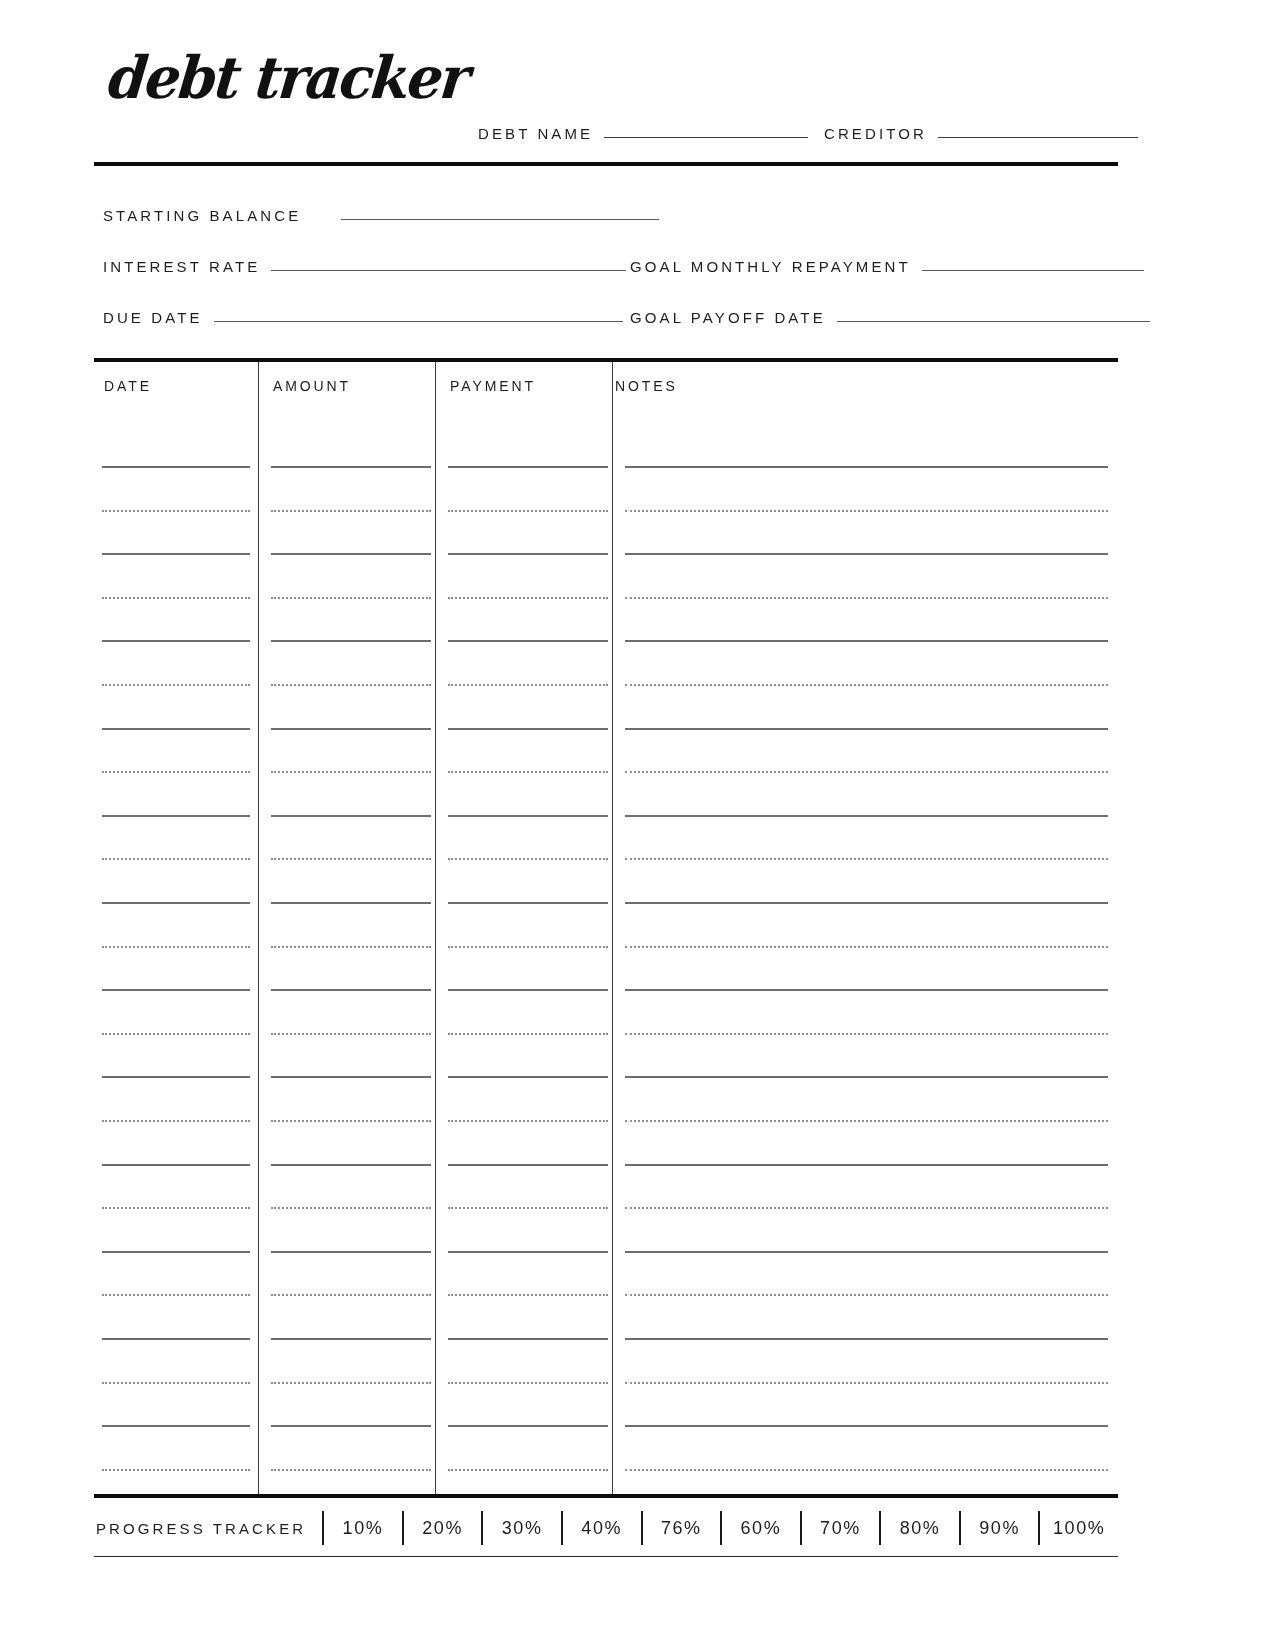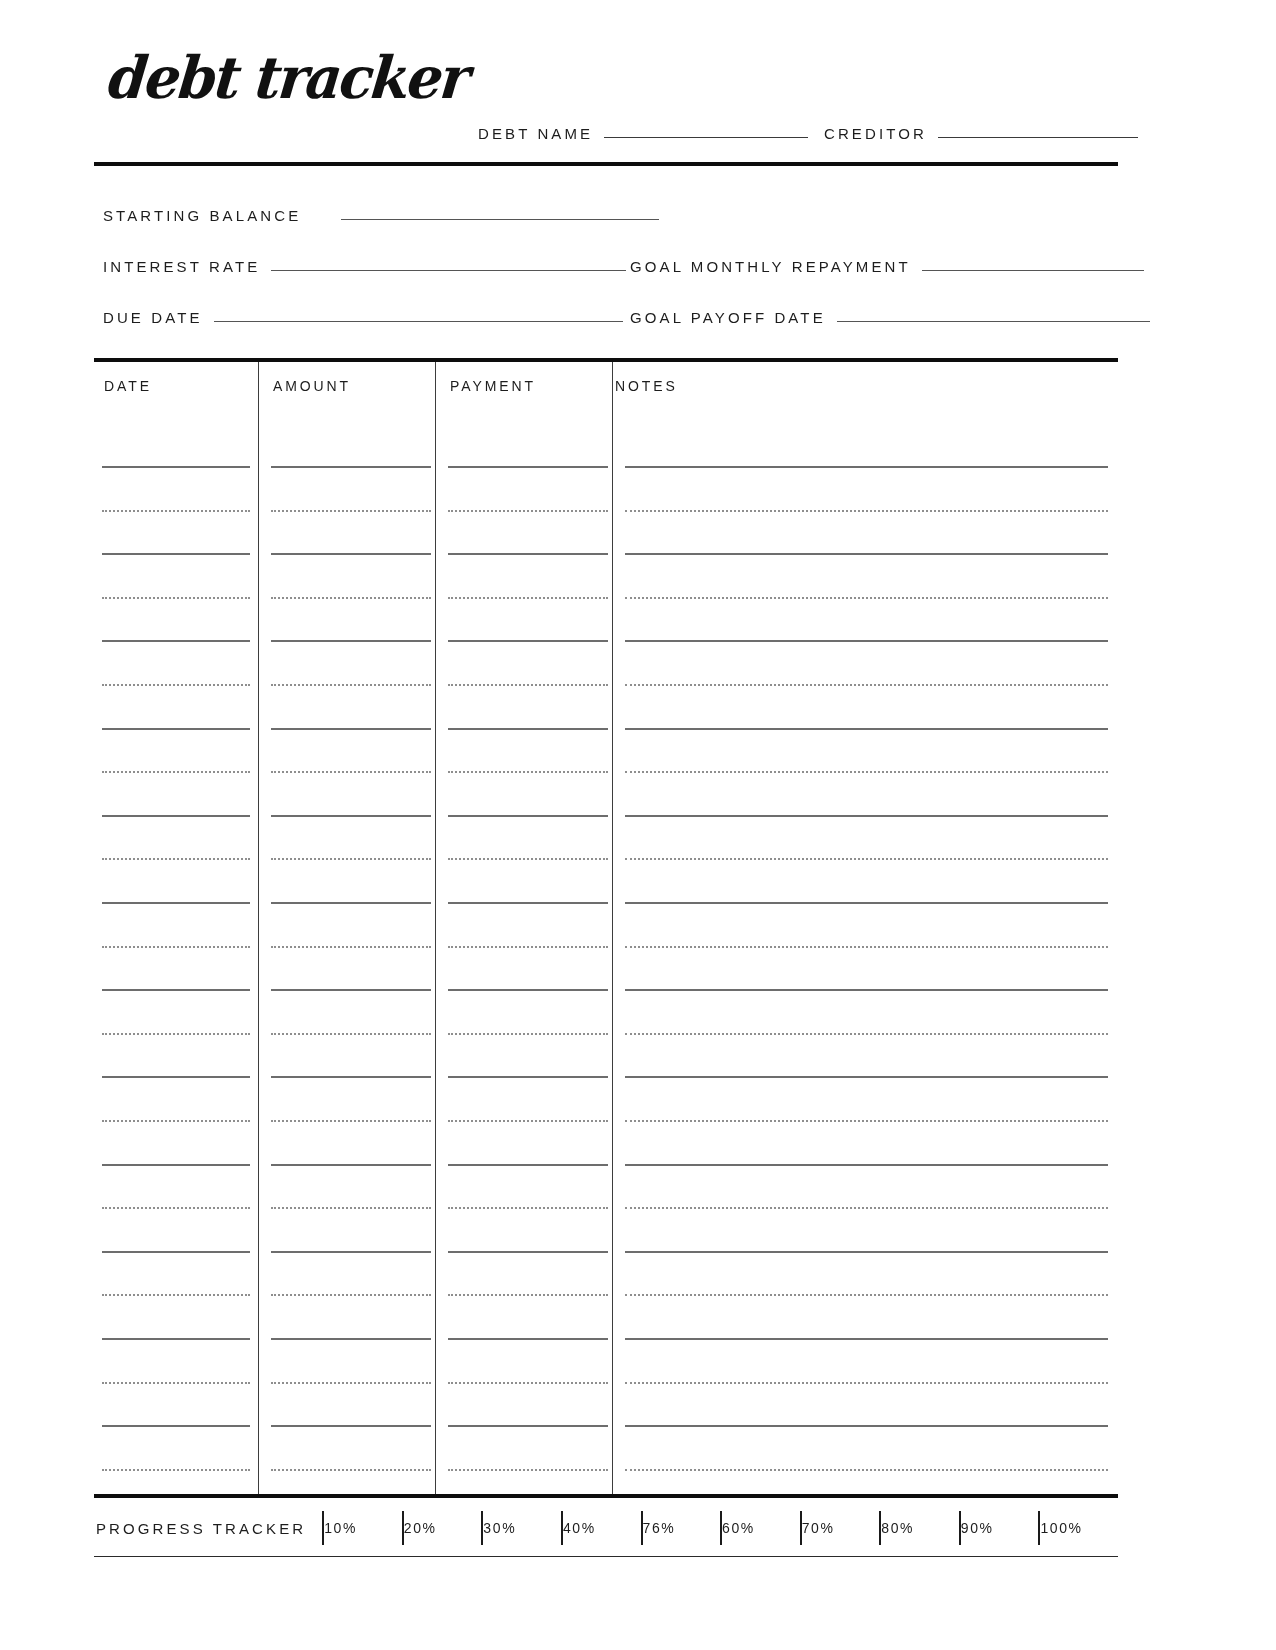--- a/index.html
+++ b/index.html
@@ -207,21 +207,22 @@
     padding-right:16px;
   }
   .prog-cells {
     display:flex;
     flex:1;
     height:34px;
     align-items:center;
   }
   .prog-cell {
     flex:1;
-    font-size:14px;
+    text-align:center;
+    font-size:18px;
     letter-spacing:1.6px;
     color:#1d1d1d;
     border-left:2px solid #1a1a1a;
     height:34px;
     line-height:34px;
   }
 </style>
 </head>
 <body>
 

